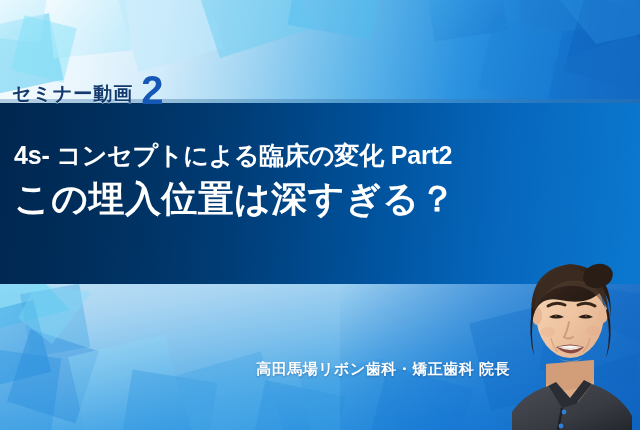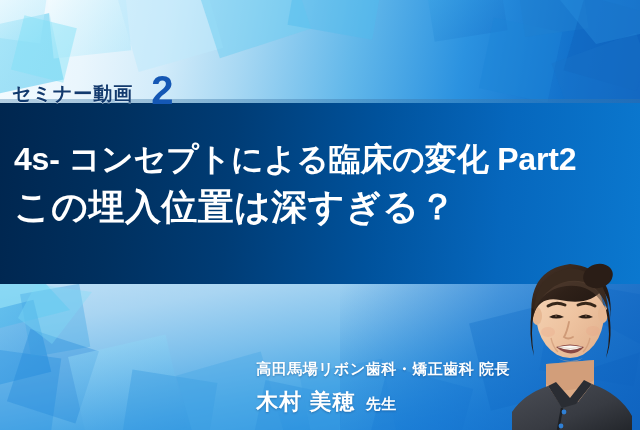--- a/index.html
+++ b/index.html
@@ -47,21 +47,21 @@
     opacity: .55;
   }
 
   
   .seminar-label {
     position: absolute;
     left: 12px;
     top: 72px;
     display: flex;
     align-items: flex-end;
-    gap: 18px;
+    gap: 8px;
     z-index: 6;
   }
   .seminar-label .txt {
     font-size: 19px;
     font-weight: 700;
     letter-spacing: 1px;
     color: #123a6e;
     line-height: 1;
     text-shadow: 0 1px 0 rgba(255,255,255,.45);
   }
@@ -91,21 +91,21 @@
         #0b78cf 100%);
     z-index: 5;
   }
   .title-lines {
     position: absolute;
     left: 14px;
     top: 38px;
     width: 612px;
   }
   .title-l1 {
-    font-size: 32px;
+    font-size: 25px;
     font-weight: 700;
     color: #ffffff;
     letter-spacing: -0.2px;
     line-height: 1.18;
     white-space: nowrap;
   }
   .title-l2 {
     font-size: 36px;
     font-weight: 700;
     color: #ffffff;
@@ -138,20 +138,21 @@
     width: 300px;
     height: 146px;
     background: linear-gradient(115deg, rgba(22,118,208,0) 0%, rgba(18,110,205,.55) 45%, rgba(14,96,190,.85) 100%);
   }
 
   
   .credits {
     position: absolute;
     right: 130px;
     top: 360px;
+    text-align: right;
     z-index: 8;
   }
   .credit-clinic {
     font-size: 15px;
     font-weight: 700;
     color: #ffffff;
     letter-spacing: .5px;
     line-height: 1.2;
     white-space: nowrap;
     text-shadow: 0 1px 2px rgba(0,40,90,.35);
@@ -318,24 +319,20 @@
       <g transform="rotate(-18 610 118)">
         <rect x="566" y="80" width="92" height="90" fill="#0d63bb" opacity=".4"></rect>
       </g>
       <polygon points="596,0 640,0 640,60 584,30" fill="#0f6ec6" opacity=".35"></polygon>
     </svg>
     <div class="lower-right-wash"></div>
   </div>
 
   <div class="credits">
     <div class="credit-clinic">高田馬場リボン歯科・矯正歯科 院長</div>
-    <div class="credit-name-row">
-      <span class="credit-name">木村 美穂</span>
-      <span class="credit-honor">先生</span>
-    </div>
   </div>
 
   <div class="portrait">
     <svg width="142" height="178" viewBox="0 0 142 178">
       <defs>
         <linearGradient id="skin" x1="0" y1="0" x2="1" y2="1">
           <stop offset="0%" stop-color="#f6d6b8"></stop>
           <stop offset="55%" stop-color="#eec3a0"></stop>
           <stop offset="100%" stop-color="#dfae8b"></stop>
         </linearGradient>

